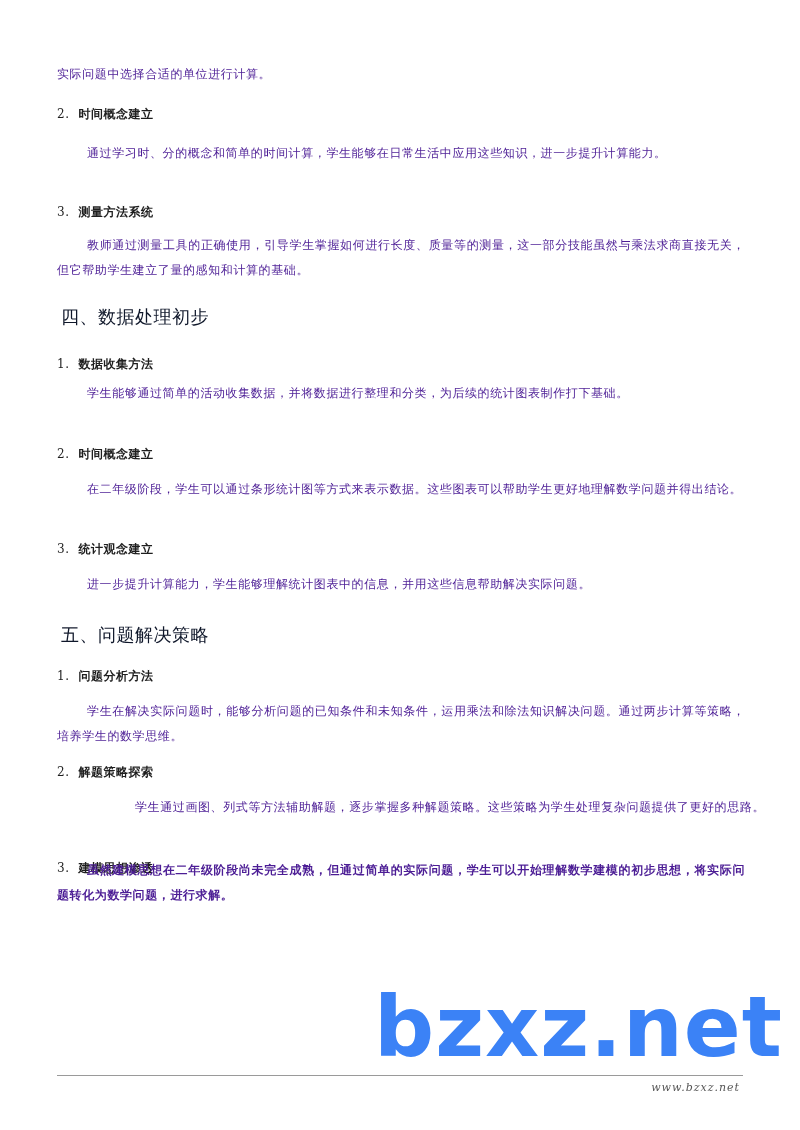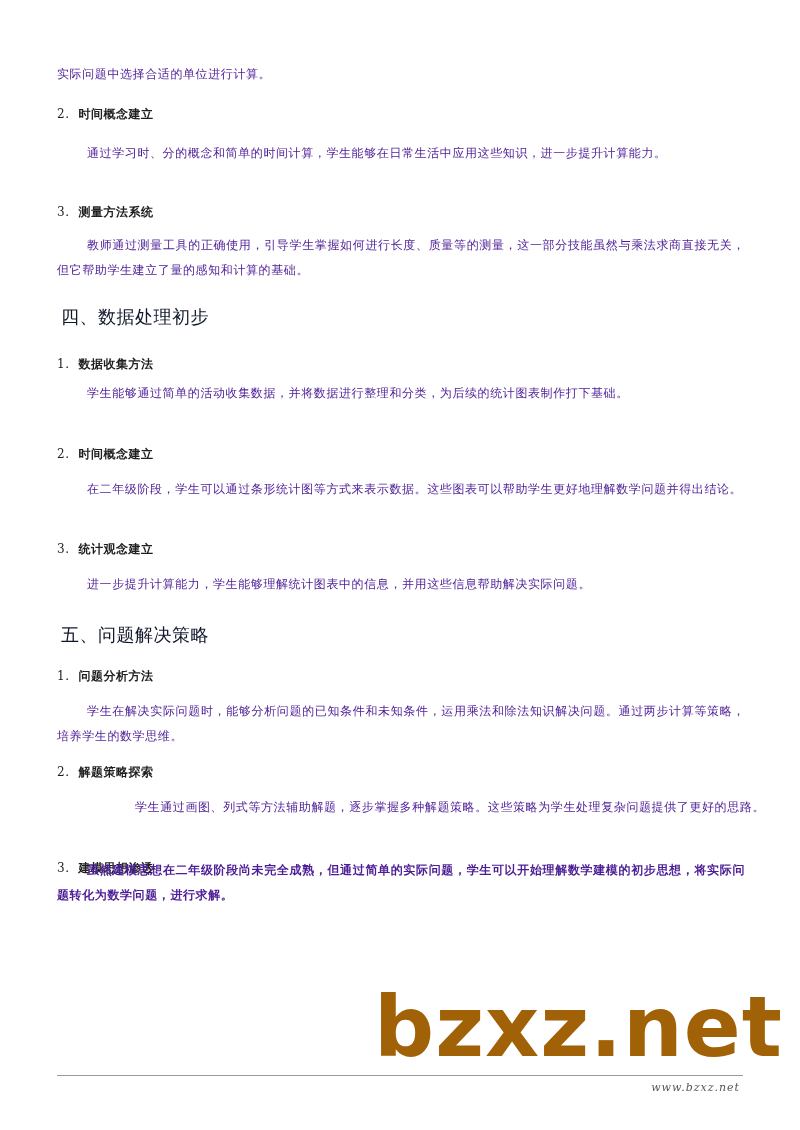--- a/index.html
+++ b/index.html
@@ -25,21 +25,21 @@
   .h2 .num { margin-right: 9px; font-family: "DejaVu Serif", serif; font-weight: normal; }
   .h1 {
     position: absolute; left: 4px;
     font-family: "DejaVu Sans", "Liberation Sans", sans-serif;
     font-size: 18px; letter-spacing: 0.5px; color: #0f172a;
   }
   .watermark {
     position: absolute; left: 374px; top: 985px;
     font-family: "DejaVu Sans", "Liberation Sans", sans-serif;
     font-weight: bold; font-size: 84px; letter-spacing: 1px;
-    color: #a16207; line-height: 1;
+    color: #3b82f6; line-height: 1;
   }
   .footer-rule {
     position: absolute; left: 57px; top: 1075px; width: 686px; height: 0;
     border-top: 1.5px solid #9a9a9a;
   }
   .footer-url {
     position: absolute; right: 60px; top: 1081px;
     font-family: "DejaVu Serif", "Liberation Serif", serif;
     font-style: italic; font-size: 11px; letter-spacing: 1px; color: #555;
   }

